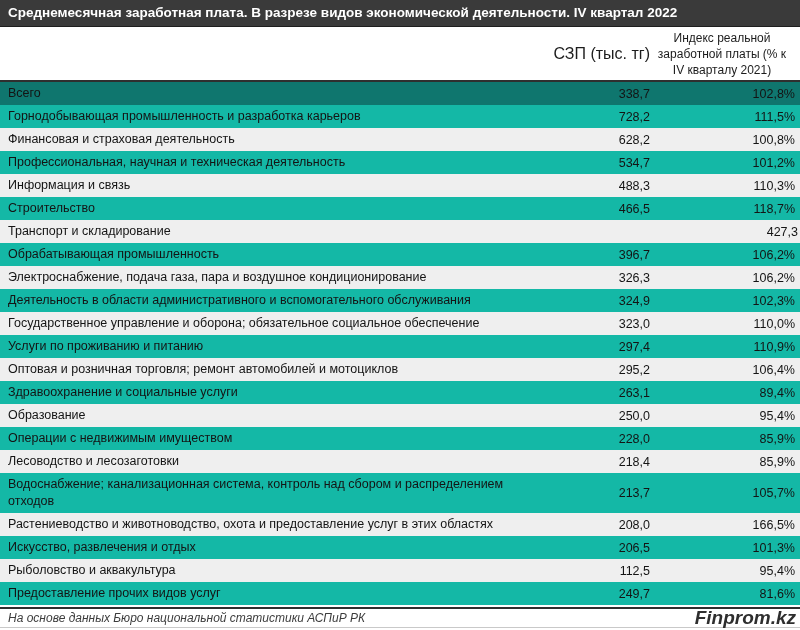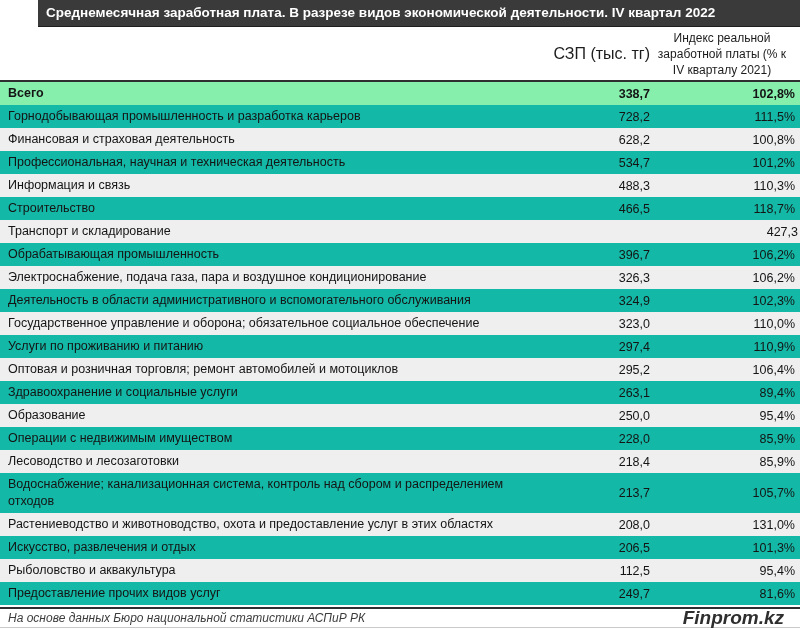--- a/index.html
+++ b/index.html
@@ -13,21 +13,20 @@
   .title-bar {
     height: 27px;
     background: #3a3a3a;
     color: #ffffff;
     font-weight: bold;
     font-size: 13.5px;
     line-height: 26px;
     padding-left: 8px;
     border-bottom: 1px solid #1e1e1e;
     white-space: nowrap;
-    margin-left: 38px;
   }
   .table-head {
     height: 55px;
     display: flex;
     align-items: center;
     border-bottom: 2px solid #2f2f2f;
     background: #ffffff;
   }
   .head-spacer { flex: 1; }
   .head-szp {
@@ -47,21 +46,21 @@
     padding-right: 8px;
   }
   .rows { height: 525px; }
   .row {
     display: flex;
     align-items: center;
     min-height: 23px;
     background: #14b8a6;
   }
   .row.alt { background: #efefef; }
-  .row.total { background: #86efac; font-weight: bold; }
+  .row.total { background: #0f766e; font-weight: normal; }
   .cell.name {
     flex: 1;
     font-size: 12.5px;
     line-height: 17px;
     padding: 3px 10px 3px 8px;
   }
   .cell.szp {
     width: 115px;
     text-align: right;
     font-size: 12.5px;
@@ -73,21 +72,21 @@
     font-size: 12.5px;
     padding-right: 5px;
   }
   .footer {
     height: 21px;
     border-top: 2px solid #2f2f2f;
     border-bottom: 1px solid #c9c9c9;
     display: flex;
     align-items: center;
     justify-content: space-between;
-    padding: 0 16px 0 8px;
+    padding: 0 4px 0 8px;
     background: #ffffff;
   }
   .footer .source {
     font-style: italic;
     font-size: 12px;
     color: #3c3c3c;
   }
   .footer .brand {
     font-style: italic;
     font-weight: bold;
@@ -196,21 +195,21 @@
       <div class="cell idx">85,9%</div>
     </div>
     <div class="row">
       <div class="cell name">Водоснабжение; канализационная система, контроль над сбором и распределением отходов</div>
       <div class="cell szp">213,7</div>
       <div class="cell idx">105,7%</div>
     </div>
     <div class="row alt">
       <div class="cell name">Растениеводство и животноводство, охота и предоставление услуг в этих областях</div>
       <div class="cell szp">208,0</div>
-      <div class="cell idx">131,0%</div>
+      <div class="cell idx">166,5%</div>
     </div>
     <div class="row">
       <div class="cell name">Искусство, развлечения и отдых</div>
       <div class="cell szp">206,5</div>
       <div class="cell idx">101,3%</div>
     </div>
     <div class="row alt">
       <div class="cell name">Рыболовство и аквакультура</div>
       <div class="cell szp">112,5</div>
       <div class="cell idx">95,4%</div>

